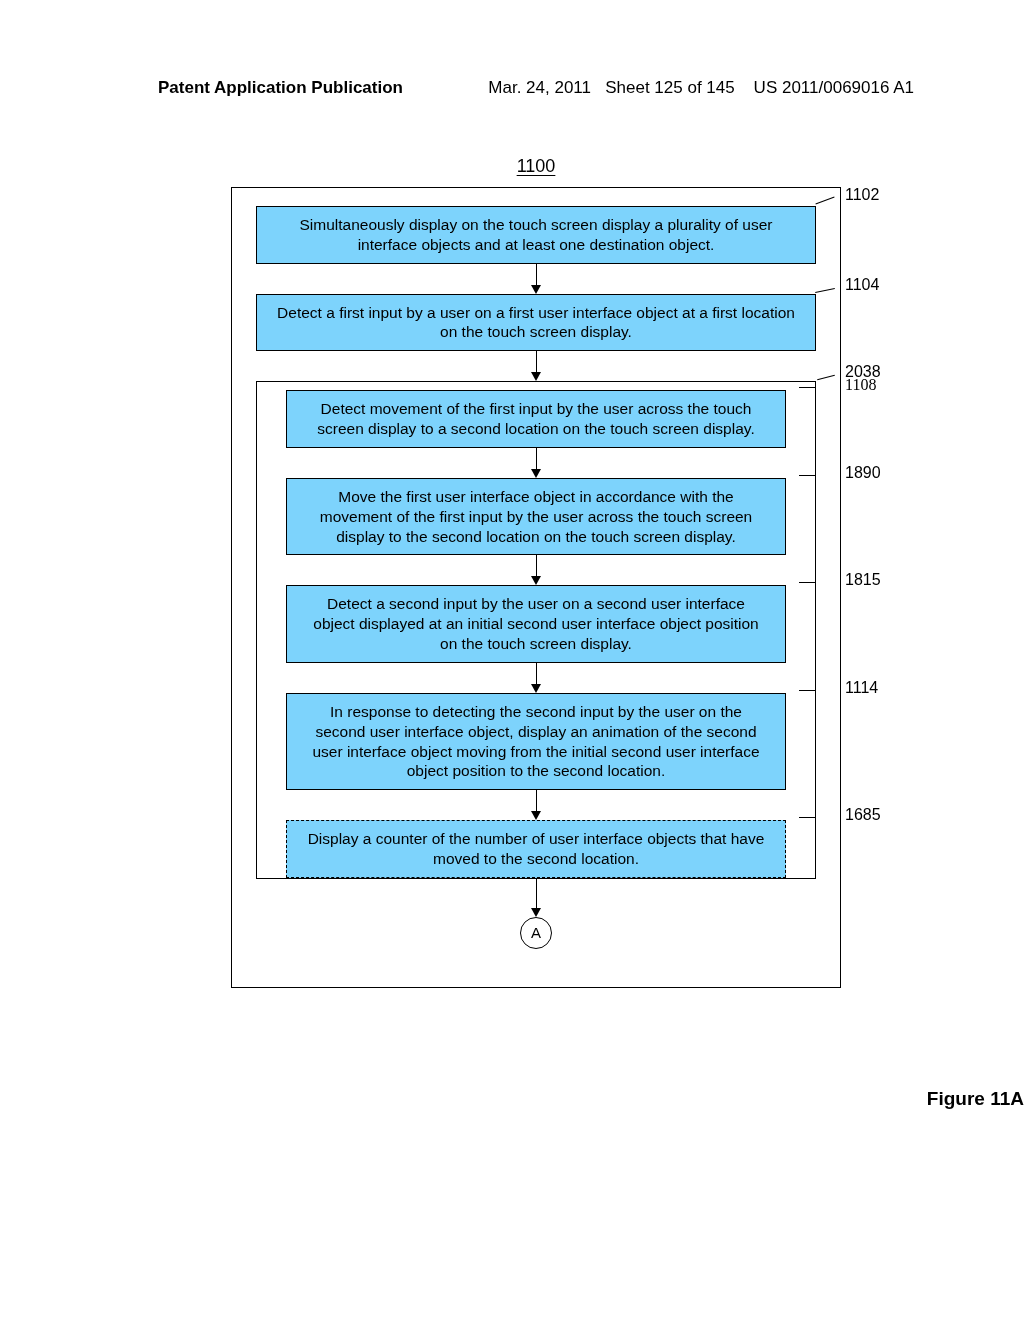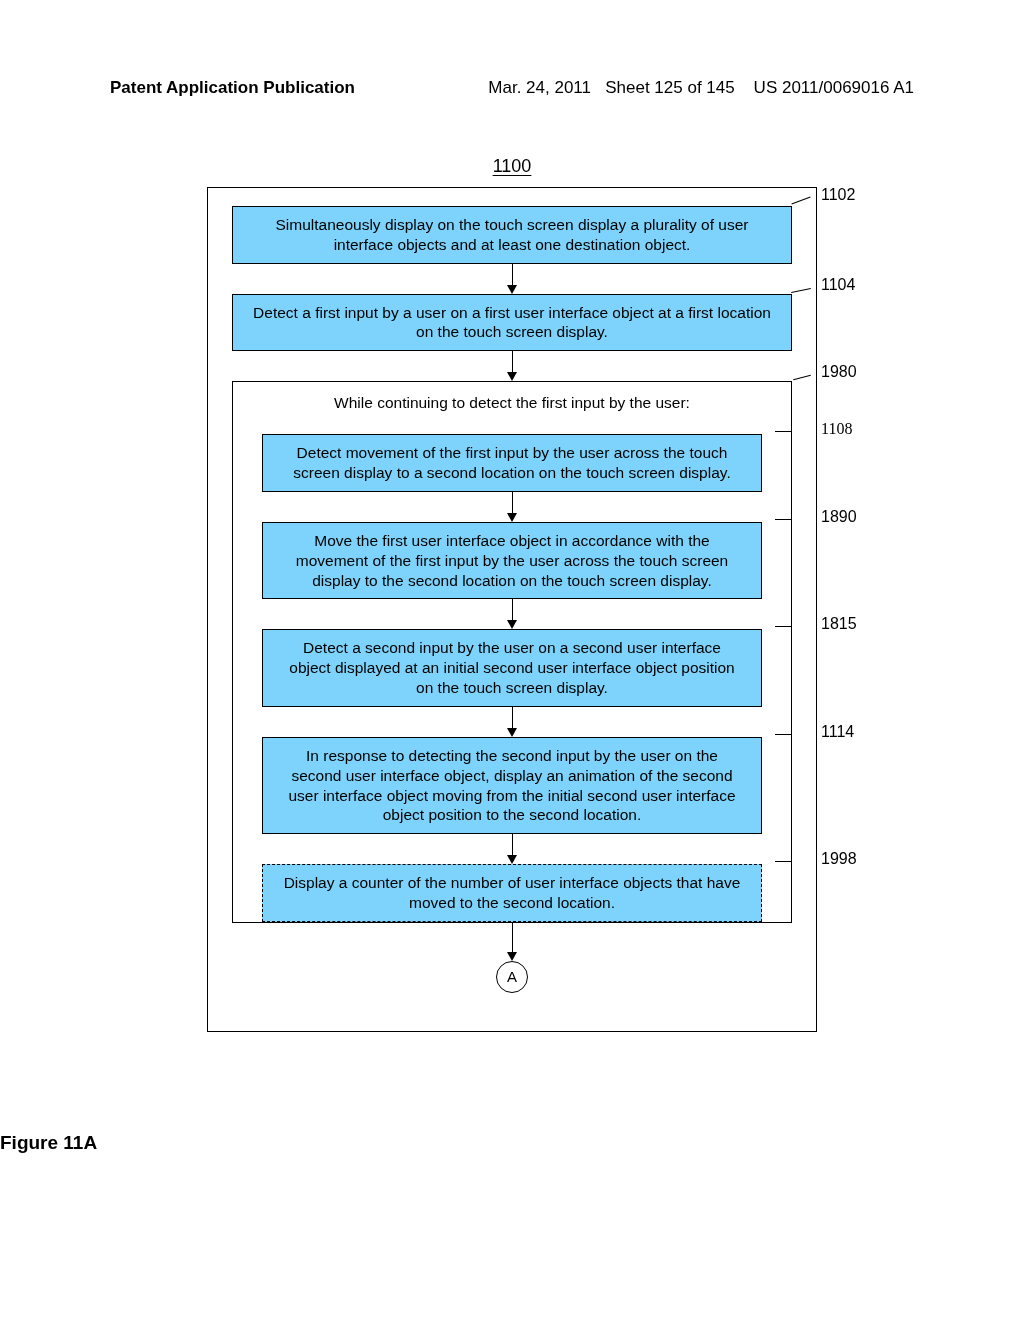--- a/index.html
+++ b/index.html
@@ -10,20 +10,21 @@
     height: 1320px;
     background: #fff;
     font-family: Arial, Helvetica, sans-serif;
     color: #000;
   }
   .page {
     position: relative;
     width: 1024px;
     height: 936px;
     padding-top: 78px;
+    padding-left: 48px;
   }
   .header {
     display: flex;
     justify-content: space-between;
     align-items: baseline;
     padding: 0 110px 0 110px;
     font-size: 17px;
   }
   .header .left { font-weight: bold; }
   .header .right { font-weight: normal; }
@@ -97,21 +98,21 @@
   }
   .connector-circle {
     width: 32px; height: 32px;
     border: 1.5px solid #000;
     border-radius: 50%;
     margin: 0 auto;
     display: flex; align-items: center; justify-content: center;
     font-size: 15px;
   }
   .figure-caption {
-    text-align: left;
+    text-align: right;
     font-weight: bold;
     font-size: 19px;
     margin-top: 100px;
   }
   .rel { position: relative; }
 </style>
 </head>
 <body>
 
 <div class="page">
@@ -144,24 +145,23 @@
       <div class="ref-tick" style="left:568px; top:-4px; width:20px; height:1px; transform:rotate(-12deg);"></div>
       <div class="ref-label" style="left:598px;top:-18px;">1104</div>
     </div>
     <div class="arrow-wrap">
         <div class="arrow-line"></div>
         <div class="arrow-head"></div>
       </div>
 
     <div class="rel">
       <div class="ref-tick" style="left:570px; top:-4px; width:18px; height:1px; transform:rotate(-14deg);"></div>
-      <div class="ref-label" style="left:598px;top:-18px;">1980</div>
+      <div class="ref-label" style="left:598px;top:-18px;">2038</div>
 
       <div class="inner-container rel">
-        <div class="inner-header">While continuing to detect the first input by the user:</div>
 
         <div class="rel">
           <div class="step inner">Detect movement of the first input by the user across the touch screen display to a second location on the touch screen display.</div>
           <div class="ref-tick" style="left:524px; top:-3px; width:16px; height:1px;"></div>
           <div class="ref-label" style="left:570px;top:-14px;font-family:Liberation Serif, serif;">1108</div>
         </div>
         <div class="arrow-wrap">
             <div class="arrow-line"></div>
             <div class="arrow-head"></div>
           </div>
@@ -192,21 +192,21 @@
           <div class="ref-label" style="left:570px;top:-14px;">1114</div>
         </div>
         <div class="arrow-wrap">
             <div class="arrow-line"></div>
             <div class="arrow-head"></div>
           </div>
 
         <div class="rel">
           <div class="step dashed">Display a counter of the number of user interface objects that have moved to the second location.</div>
           <div class="ref-tick" style="left:524px; top:-3px; width:16px; height:1px;"></div>
-          <div class="ref-label" style="left:570px;top:-14px;">1998</div>
+          <div class="ref-label" style="left:570px;top:-14px;">1685</div>
         </div>
 
       </div>
     </div>
 
     <div class="arrow-wrap tall">
         <div class="arrow-line"></div>
         <div class="arrow-head"></div>
       </div>
     <div class="connector-circle">A</div>

